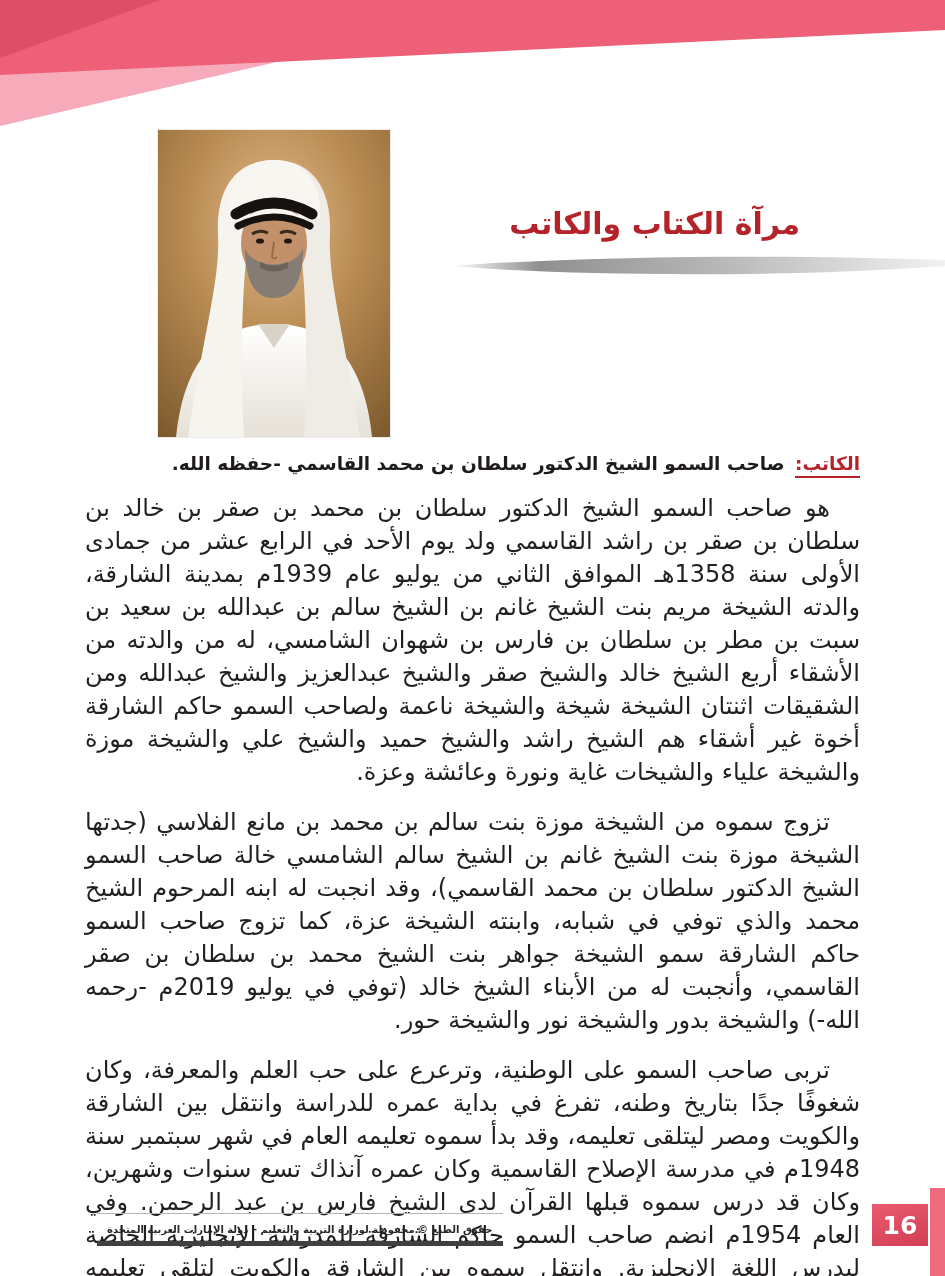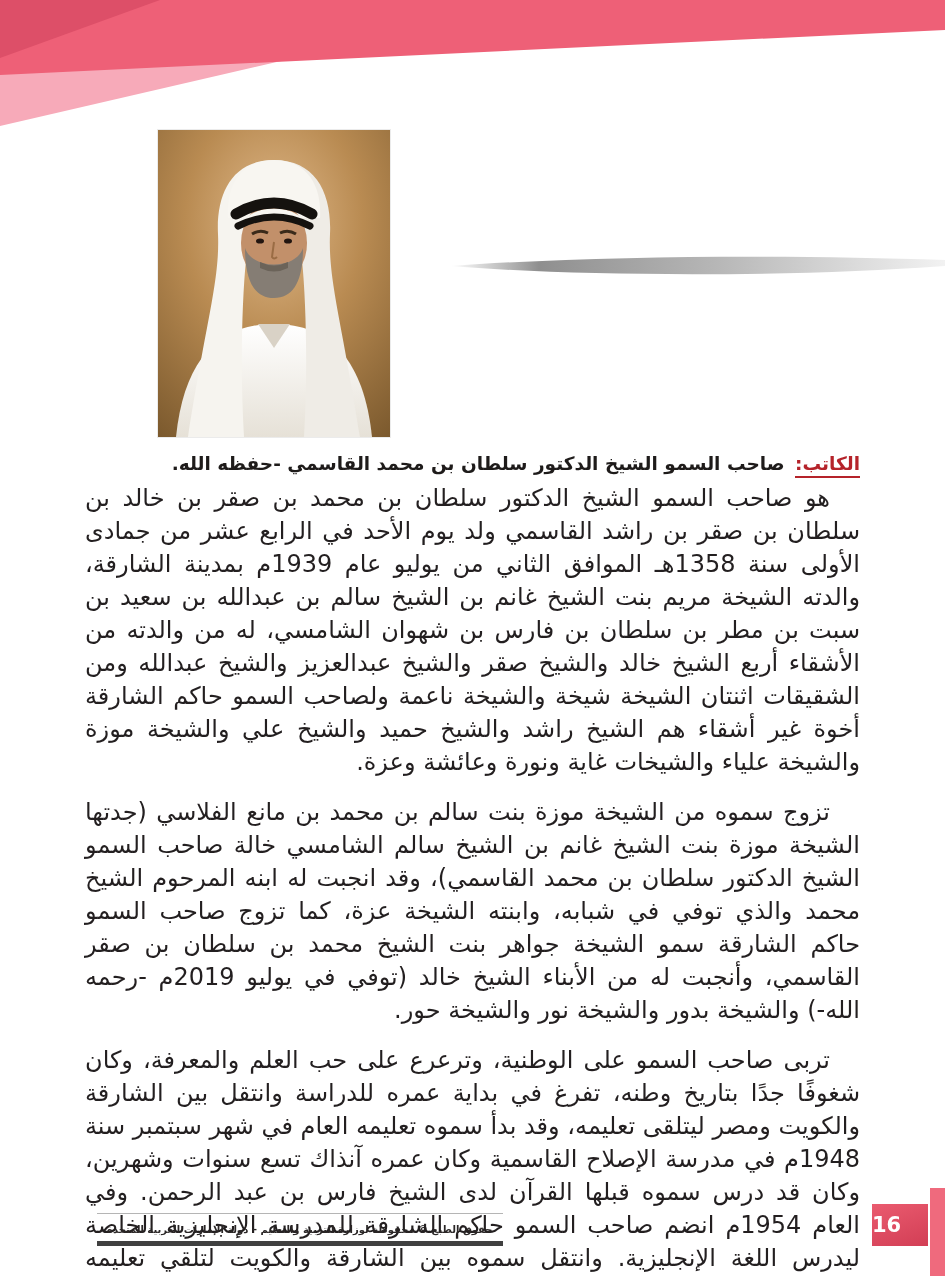--- a/index.html
+++ b/index.html
@@ -22,43 +22,43 @@
     position:absolute; top:206px; right:145px;
     font-size:30px; font-weight:bold; color:#b5232a;
     direction:rtl; white-space:nowrap; letter-spacing:0;
   }
   .swoosh { position:absolute; top:252px; left:450px; display:block; }
 
   .content {
     position:absolute; top:453px; left:85px; width:775px;
     direction:rtl; text-align:right;
   }
-  .author-line { font-size:18.5px; font-weight:bold; margin-bottom:8px; }
+  .author-line { font-size:18.5px; font-weight:bold; margin-bottom:18px; }
   .author-label { color:#b5232a; border-bottom:2px solid #b5232a; padding-bottom:2px; margin-left:4px; }
   .body-para {
     font-size:24px; line-height:33px; text-align:justify; text-align-last:right;
     text-indent:30px; margin-bottom:17px; color:#231f20;
   }
 
   .footer {
     position:absolute; left:97px; bottom:30px;
     border-top:1px solid #b5b5b5; border-bottom:5px solid #404040;
     padding:4px 10px; direction:rtl;
   }
   .copyright { font-size:10px; font-weight:bold; color:#2a2626; }
 
   .side-bar {
     position:absolute; right:0; top:1188px; width:15px; height:88px;
     background:#ef6a7d;
   }
   .page-badge {
     position:absolute; right:17px; top:1204px; width:56px; height:42px;
     background:linear-gradient(160deg,#ea5b6f 0%,#d23e55 100%);
-    color:#ffffff; display:flex; align-items:center; 
-    font-size:21px; font-weight:bold;
+    color:#ffffff; display:flex; align-items:center; justify-content:center;
+    font-size:25px; font-weight:bold;
   }
 </style>
 </head>
 <body>
 
 <div class="page">
 
   <svg class="top-deco" width="945" height="130" viewBox="0 0 945 130" aria-hidden="true">
     <polygon points="0,55 320,52 0,126" fill="#f7aab9"></polygon>
     <polygon points="0,0 945,0 945,30 0,75" fill="#ee6077"></polygon>
@@ -91,20 +91,21 @@
       <path d="M122,103 Q130,99 138,104" stroke="#3a2a1a" stroke-width="3" fill="none"></path>
       <ellipse cx="102" cy="111" rx="4" ry="2.6" fill="#221510"></ellipse>
       <ellipse cx="130" cy="111" rx="4" ry="2.6" fill="#221510"></ellipse>
       <path d="M116,112 L114,127 Q116,130 119,127" stroke="#9a6c44" stroke-width="2" fill="none"></path>
       <path d="M87,118 C87,152 97,168 116,168 C135,168 145,152 145,118 C138,140 94,140 87,118 Z" fill="#857d74"></path>
       <path d="M102,132 Q116,139 130,132 L130,138 Q116,145 102,138 Z" fill="#6b6359"></path>
       <path d="M100,194 L116,218 L132,194 Z" fill="#d9d2c6"></path>
     </svg>
   </div>
 
+  <h1 class="title">مرآة الكتاب والكاتب</h1>
 
   <svg class="swoosh" width="495" height="30" viewBox="0 0 495 30" aria-hidden="true">
     <defs>
       <linearGradient id="swg" x1="0" x2="1" y1="0" y2="0">
         <stop offset="0" stop-color="#ffffff"></stop>
         <stop offset="0.18" stop-color="#8f8f8f"></stop>
         <stop offset="0.55" stop-color="#b8b8b8"></stop>
         <stop offset="1" stop-color="#f2f2f2"></stop>
       </linearGradient>
     </defs>

